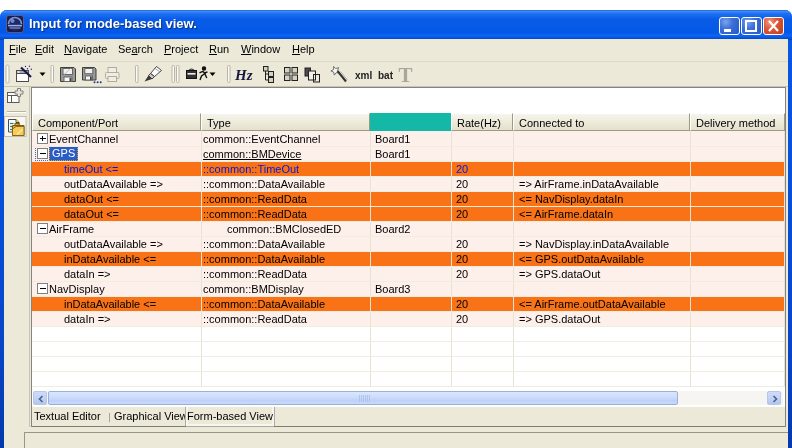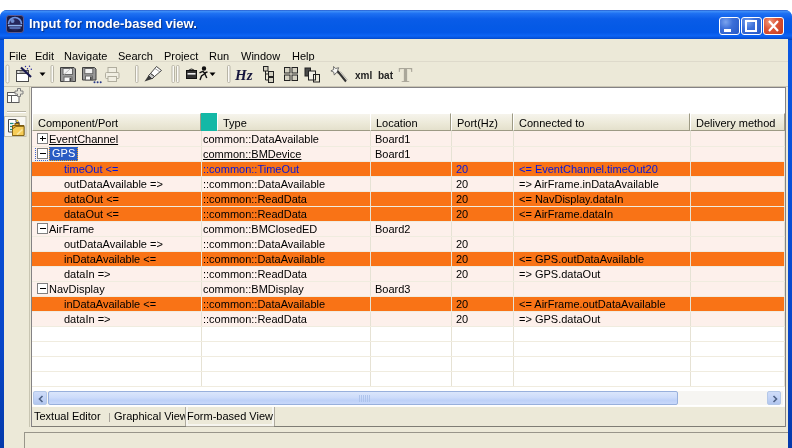--- a/index.html
+++ b/index.html
@@ -10,21 +10,21 @@
   #titlebar{left:0;top:0;width:792px;height:30px;border-radius:7px 7px 0 0;
     background:linear-gradient(180deg,#2456c8 0%,#3f8ff8 4%,#1e70f2 12%,#0a5ce8 30%,#055ae6 55%,#0458e8 75%,#0d64f5 86%,#0550d8 94%,#0340b0 100%);}
   #titletext{left:29px;top:6px;color:#fff;font-size:13px;font-weight:bold;letter-spacing:0px;text-shadow:1px 1px 1px #0a3080;}
   .winbtn{top:7px;width:21px;height:18px;border-radius:3px;border:1px solid #fff;box-sizing:border-box;}
   #btnmin{left:719px;background:radial-gradient(circle at 30% 25%,#7ba4ee 0%,#3c6fd8 40%,#2558c6 100%);}
   #btnmax{left:741px;background:radial-gradient(circle at 30% 25%,#7ba4ee 0%,#3c6fd8 40%,#2558c6 100%);}
   #btnclose{left:763px;background:radial-gradient(circle at 30% 25%,#ee9a7c 0%,#dd5638 40%,#c43a1c 100%);}
   #inner{left:4px;top:29px;width:784px;height:414px;background:#ece9d8;}
   
   #menubar{left:4px;top:29px;width:784px;height:22px;background:#ece9d8;font-size:11px;color:#000;}
-  .mi{position:absolute;top:11px;}
+  .mi{position:absolute;top:4px;}
   .mi u{text-decoration:underline;}
   
   #toolbar{left:4px;top:51px;width:784px;height:26px;box-sizing:border-box;background:#ece9d8;border-top:1px solid #dedacb;border-bottom:1px solid #c9c5b4;}
   
   #sidebar{left:4px;top:77px;width:25px;height:340px;background:#ece9d8;border-right:1px solid #c8c5b2;}
   
   #editor{left:31px;top:77px;width:755px;height:340px;background:#fff;border:1px solid #848284;box-sizing:border-box;}
   
   #tabbar{left:32px;top:78px;width:753px;height:25px;background:#ece9d8;border-bottom:1px solid #848284;box-sizing:border-box;font-size:11px;}
   #tab1{position:absolute;left:0px;top:0px;width:105px;height:25px;border-right:1px solid #b0ada0;}
@@ -236,60 +236,56 @@
       <path d="M8.5 38.5 h11.5 v10 h-11.5 z" fill="#e8a828" stroke="#7a5a10"></path>
       <path d="M8.5 42 l3.5 -2.5 h8 v9 h-11.5 z" fill="#f6cc58" stroke="#7a5a10" stroke-width="0.8"></path>
       <path d="M13 47.5 l5.5 -5" stroke="#fbe8a0" stroke-width="1.6"></path>
     </g>
   </svg></div>
   <div id="editor" class="abs"></div>
   <div id="thead" class="abs">
     <div class="hc" style="left:0;width:169px;">
         <span>Component/Port</span>
       </div>
-    <div class="hc" style="left:185px;width:169px;">
+    <div class="hc" style="left:169px;width:169px;">
         <span>Type</span>
       </div>
-    <div class="hc" style="left:338px;width:81px;">
-        <span>Location</span>
-      </div>
     <div class="hc" style="left:419px;width:62px;">
-        <span>Port(Hz)</span>
+        <span>Rate(Hz)</span>
       </div>
     <div class="hc" style="left:481px;width:177px;text-align:center;">
         <span>Connected to</span>
       </div>
     <div class="hc" style="left:658px;width:95px;">
         <span>Delivery method</span>
       </div>
   </div>
   <div id="tbody" class="abs">
     <div class="row r-pink" style="top:0px;">
       <div class="expander">
           <div class="h"></div>
           <div class="v"></div>
         </div>
-      <span class="cell comptext" style="left:17px;text-decoration:underline;">EventChannel</span>
-      <span class="cell " style="left:171px;">common::DataAvailable</span>
+      <span class="cell comptext" style="left:17px;">EventChannel</span>
+      <span class="cell " style="left:171px;">common::EventChannel</span>
       <span class="cell" style="left:343px;">Board1</span>
     </div>
     <div class="row r-pink" style="top:15px;">
       <div class="focusbox"></div>
       <div class="expander">
           <div class="h"></div>
         </div>
       <span class="cell comptext sel" style="left:19px;">GPS</span>
       <span class="cell " style="left:171px;text-decoration:underline;">common::BMDevice</span>
       <span class="cell" style="left:343px;">Board1</span>
     </div>
     <div class="row r-cyan" style="top:30px;">
       <span class="cell blue" style="left:32px;">timeOut &lt;=</span>
       <span class="cell blue" style="left:171px;">::common::TimeOut</span>
       <span class="cell blue" style="left:424px;">20</span>
-      <span class="cell blue" style="left:487px;">&lt;= EventChannel.timeOut20</span>
     </div>
     <div class="row r-pink" style="top:45px;">
       <span class="cell " style="left:32px;">outDataAvailable =&gt;</span>
       <span class="cell " style="left:171px;">::common::DataAvailable</span>
       <span class="cell " style="left:424px;">20</span>
       <span class="cell " style="left:487px;">=&gt; AirFrame.inDataAvailable</span>
     </div>
     <div class="row r-cyan" style="top:60px;">
       <span class="cell " style="left:32px;">dataOut &lt;=</span>
       <span class="cell " style="left:171px;">::common::ReadData</span>
@@ -300,27 +296,28 @@
       <span class="cell " style="left:32px;">dataOut &lt;=</span>
       <span class="cell " style="left:171px;">::common::ReadData</span>
       <span class="cell " style="left:424px;">20</span>
       <span class="cell " style="left:487px;">&lt;= AirFrame.dataIn</span>
     </div>
     <div class="row r-pink" style="top:90px;">
       <div class="expander">
           <div class="h"></div>
         </div>
       <span class="cell comptext" style="left:17px;">AirFrame</span>
-      <span class="cell " style="left:171px;">common::BMClosedED</span>
+      <span class="cell " style="left:171px;padding-left:24px;">common::BMClosedED</span>
       <span class="cell" style="left:343px;">Board2</span>
     </div>
     <div class="row r-pink" style="top:105px;">
       <span class="cell " style="left:32px;">outDataAvailable =&gt;</span>
       <span class="cell " style="left:171px;">::common::DataAvailable</span>
       <span class="cell " style="left:424px;">20</span>
+      <span class="cell " style="left:487px;">=&gt; NavDisplay.inDataAvailable</span>
     </div>
     <div class="row r-cyan" style="top:120px;">
       <span class="cell " style="left:32px;">inDataAvailable &lt;=</span>
       <span class="cell " style="left:171px;">::common::DataAvailable</span>
       <span class="cell " style="left:424px;">20</span>
       <span class="cell " style="left:487px;">&lt;= GPS.outDataAvailable</span>
     </div>
     <div class="row r-pink" style="top:135px;">
       <span class="cell " style="left:32px;">dataIn =&gt;</span>
       <span class="cell " style="left:171px;">::common::ReadData</span>

